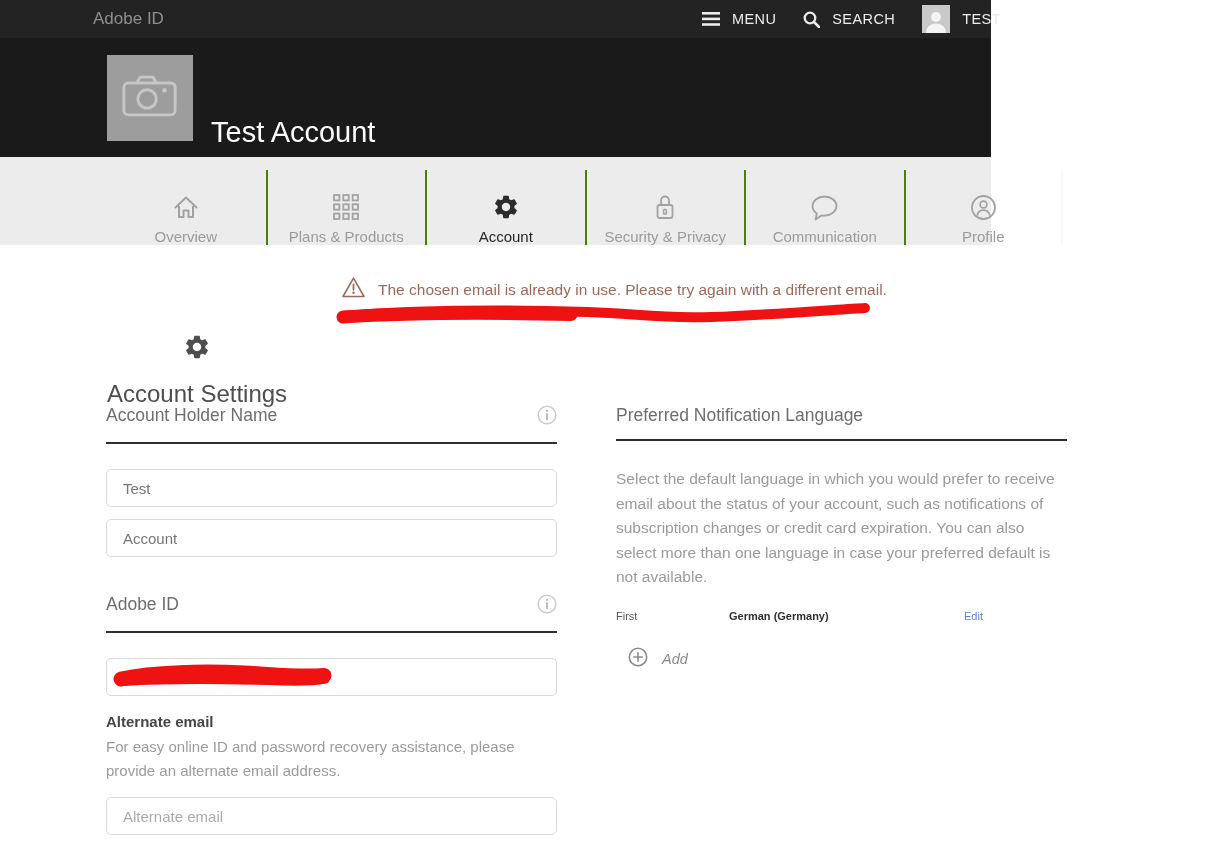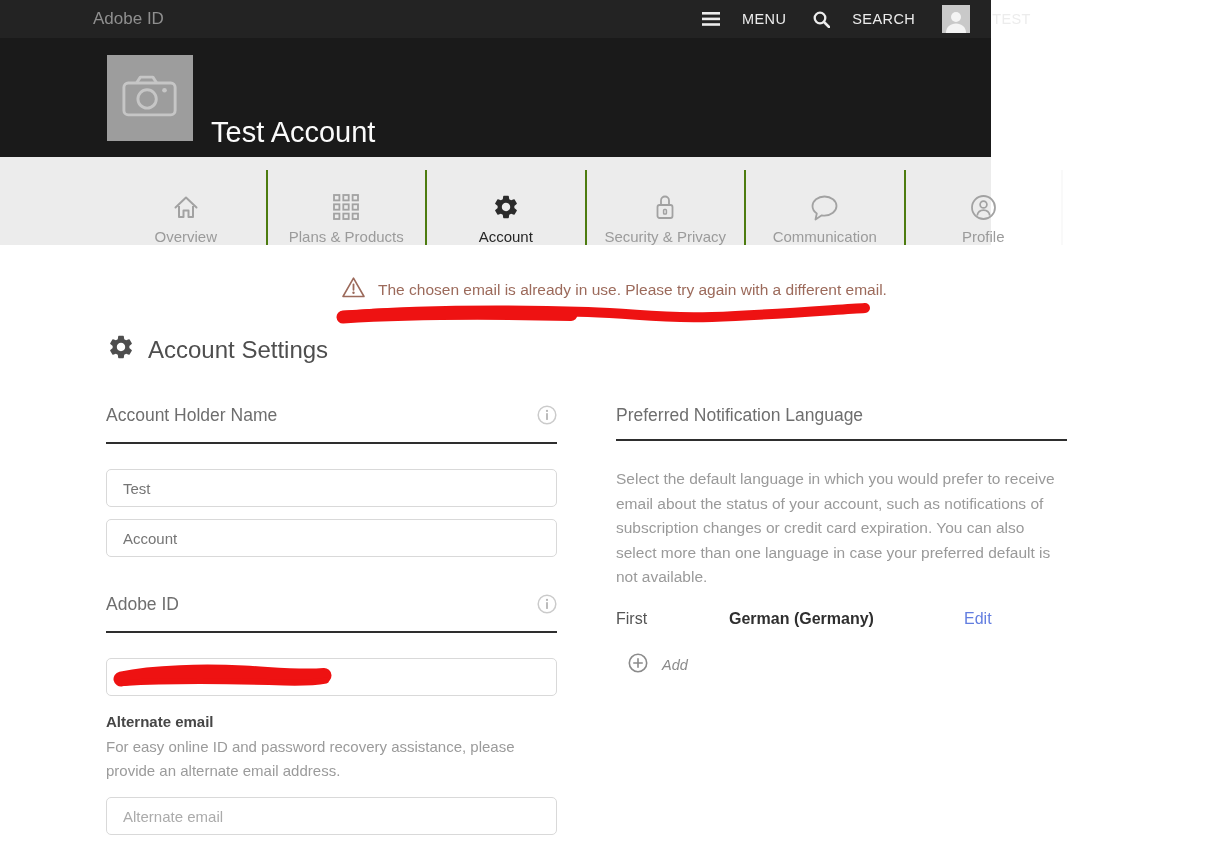--- a/index.html
+++ b/index.html
@@ -4,21 +4,21 @@
 <style>
   * { margin:0; padding:0; box-sizing:border-box; }
   html,body { width:1223px; height:854px; }
   body { font-family:"Liberation Sans", sans-serif; background:#fff; overflow:hidden; }
   .stage { position:relative; width:991px; height:854px; background:#0369a1; }
 
   
   .topbar { position:absolute; top:0; left:0; width:100%; height:38px; background:#232323; }
   .brand { position:absolute; left:93px; top:0; line-height:38px; font-size:17px; color:#8f8f8f; font-weight:300; }
   .topnav { position:absolute; left:702px; top:0; height:38px; display:flex; align-items:center; gap:27px; }
-  .topnav-item { display:flex; align-items:center; gap:22px; color:#ececec; font-size:14.5px; letter-spacing:.4px; cursor:pointer; }
+  .topnav-item { display:flex; align-items:center; gap:12px; color:#ececec; font-size:14.5px; letter-spacing:.4px; cursor:pointer; }
   .topnav-item svg { display:block; }
   .mini-avatar { width:28px; height:28px; background:#c9c9c9; display:flex; align-items:flex-end; justify-content:center; overflow:hidden; }
   .adobe-word { font-size:16px; color:#fff; letter-spacing:.2px; }
 
   
   .hero { position:absolute; top:38px; left:0; width:100%; height:119px; background:#1a1a1a; }
   .hero-avatar { position:absolute; left:107px; top:17px; width:86px; height:86px; background:#9d9d9d; display:flex; align-items:center; justify-content:center; }
   .hero-title { position:absolute; left:211px; top:78px; font-size:29px; font-weight:300; color:#fbfbfb; }
 
   
@@ -33,21 +33,21 @@
   .tab svg .fl { fill:#a2a2a2; }
   .tab.active .tlabel { color:#262626; }
   .tab.active svg .fl { fill:#2b2b2b; }
 
   
   .content { position:absolute; top:245px; left:0; width:100%; height:609px; background:#fff; }
 
   .alert { position:absolute; left:341px; top:31px; display:flex; align-items:center; gap:12px; color:#9c6a5b; font-size:15.5px; }
   .scribble-underline { position:absolute; left:336px; top:55px; }
 
-  .page-title { position:absolute; left:107px; top:88px; display:flex; align-items:center; gap:13px; font-size:24px; font-weight:300; color:#4e4e4e; }
+  .page-title { position:absolute; left:107px; top:88px; display:flex; align-items:center; gap:13px; font-size:24px; font-weight:300; color:#4e4e4e;flex-direction:column; }
 
   .col { position:absolute; top:160px; width:451px; }
   .col.left { left:106px; }
   .col.right { left:616px; }
 
   .sec-head { display:flex; justify-content:space-between; align-items:flex-start; padding-bottom:13px; border-bottom:2px solid #2e2e2e; }
   .sec-head .sec-title { font-size:17.5px; font-weight:300; color:#6e6e6e; }
 
   .tf { display:block; width:100%; height:38px; border:1px solid #d9d9d9; border-radius:5px; padding:0 16px; font-size:15px; color:#757575; background:#fff; outline:none; font-family:"Liberation Sans",sans-serif; }
   .tf::placeholder { color:#ababab; }
@@ -55,21 +55,21 @@
   .tf-2 { margin-top:12px; }
   .sec-head.second { margin-top:37px; }
   .id-wrap { position:relative; margin-top:25px; }
   .id-scribble { position:absolute; left:6px; top:4px; pointer-events:none; }
 
   .alt-label { margin-top:17px; font-size:15px; font-weight:700; color:#464646; }
   .alt-help { margin-top:5px; font-size:15px; line-height:24px; color:#9b9b9b; }
   .tf-4 { margin-top:14px; }
 
   .lang-desc { margin-top:26px; font-size:15.5px; line-height:24.5px; color:#9a9a9a; }
-  .first-row { margin-top:20px; display:flex; align-items:baseline; font-size:16px; }
+  .first-row { margin-top:20px; display:flex; align-items:baseline; font-size:11px; }
   .first-label { flex:0 0 113px; color:#555; }
   .first-value { flex:0 0 235px; font-weight:700; color:#2f2f2f; }
   .edit-link { color:#637ee0; cursor:pointer; }
   .add-row { margin-top:25px; padding-left:12px; display:flex; align-items:center; gap:14px; cursor:pointer; }
   .add-label { font-size:14.5px; font-style:italic; color:#8a8a8a; }
 </style>
 </head>
 <body>
 
 <div class="stage">

